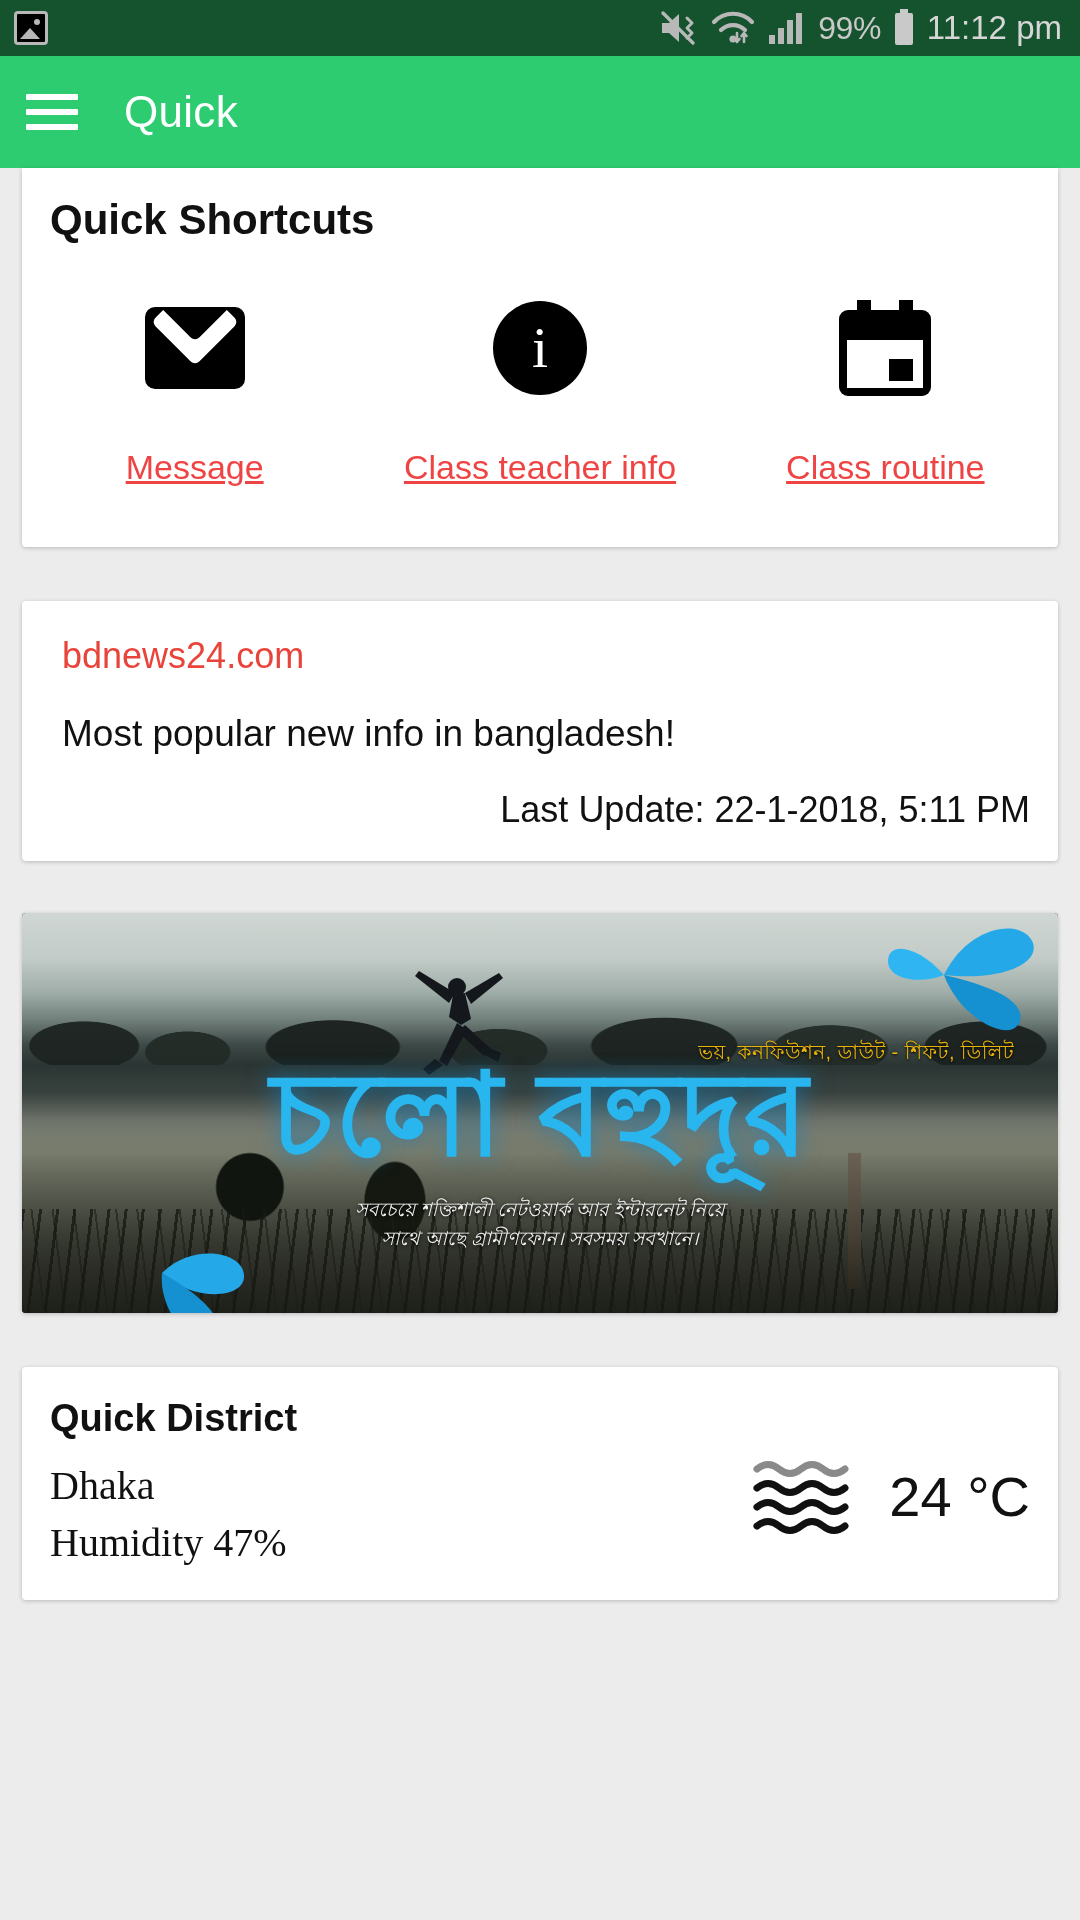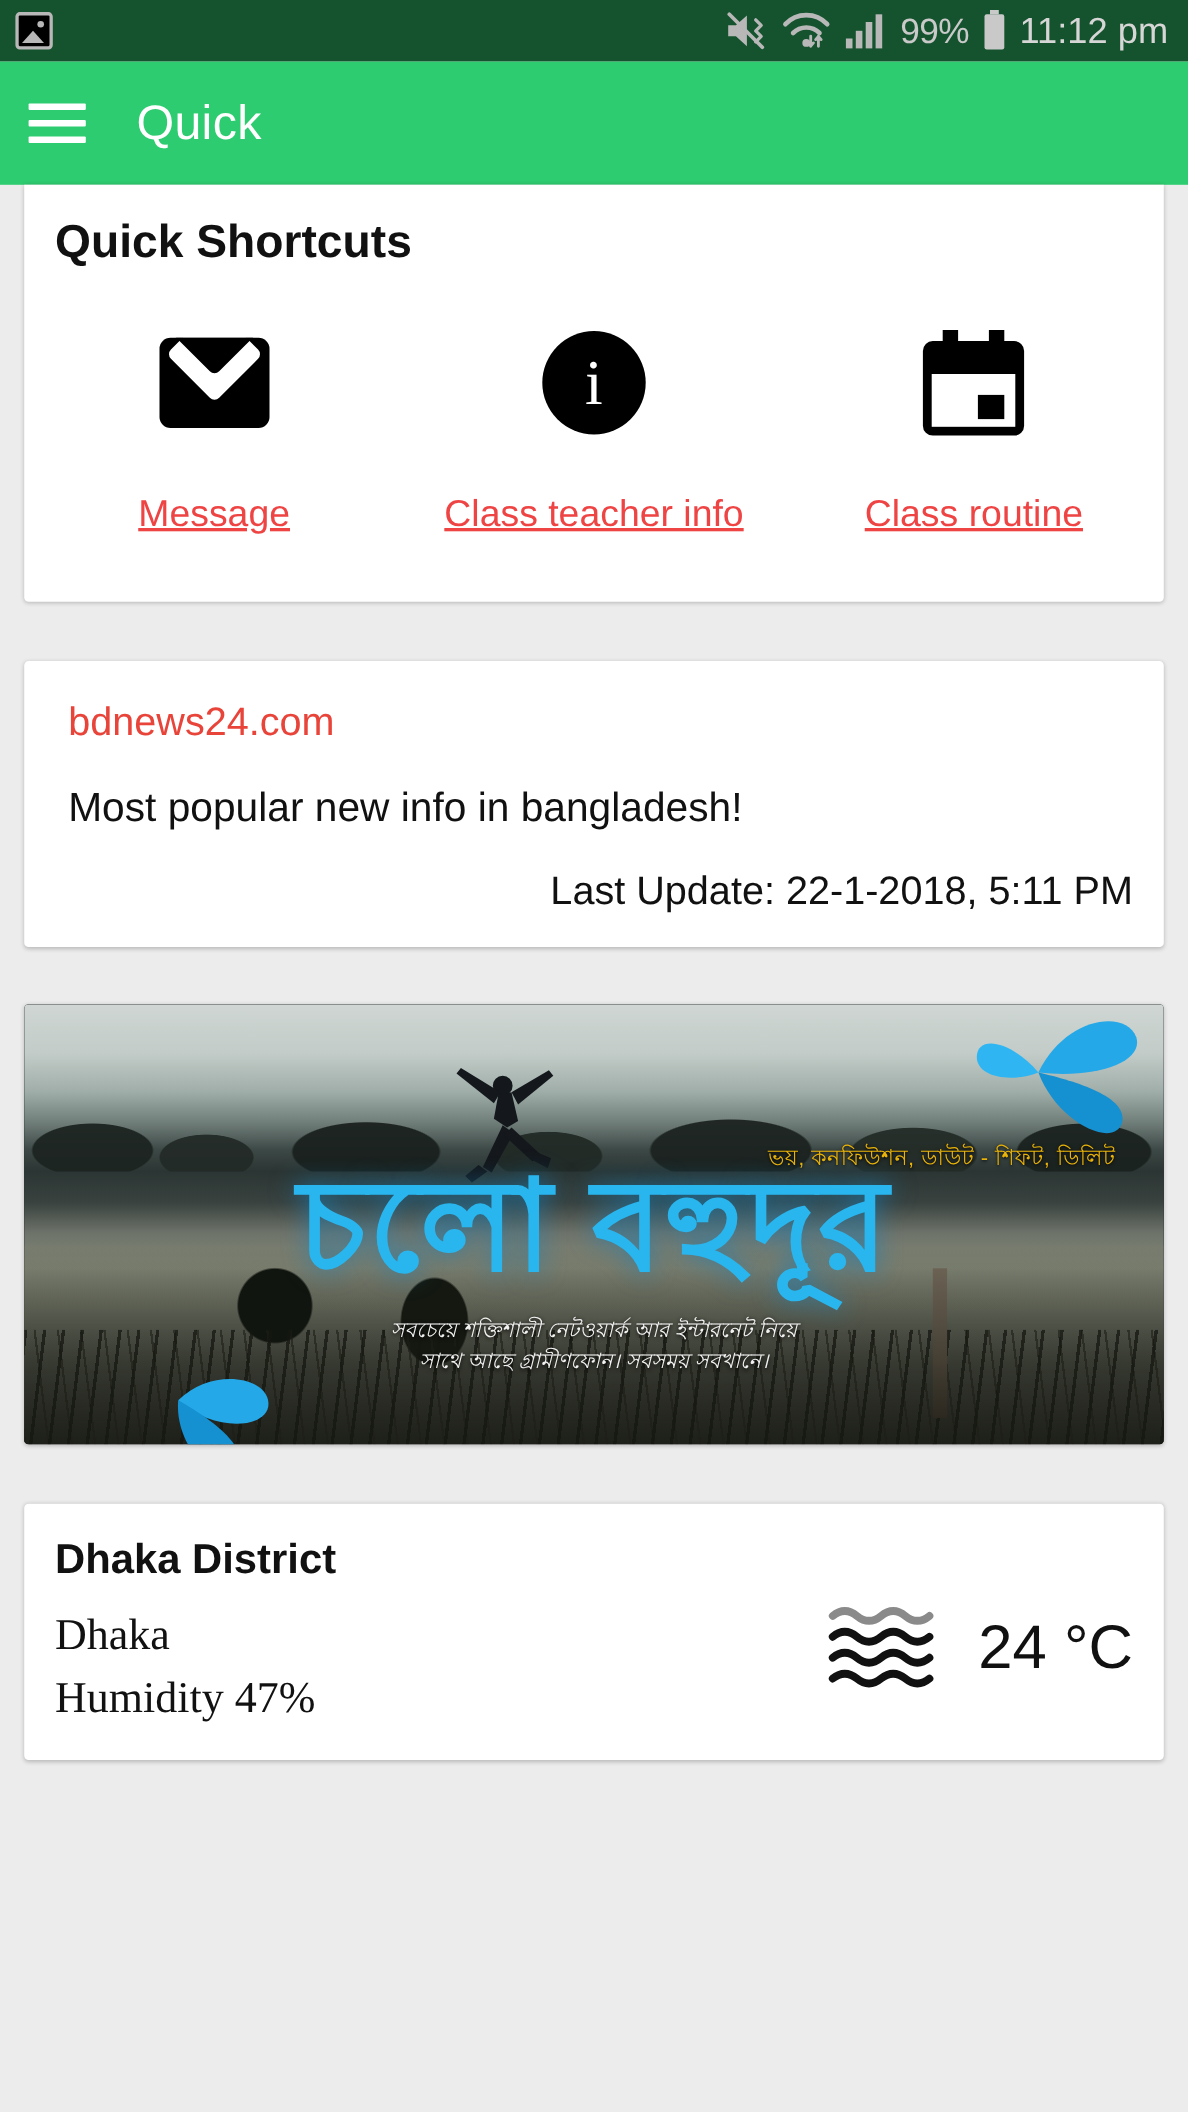--- a/index.html
+++ b/index.html
@@ -323,21 +323,21 @@
     <div class="banner-kicker">ভয়, কনফিউশন, ডাউট - শিফট, ডিলিট</div>
     <div class="banner-headline">চলো বহুদূর</div>
     <div class="banner-sub">
       <div>সবচেয়ে শক্তিশালী নেটওয়ার্ক আর ইন্টারনেট নিয়ে</div>
       <div>সাথে আছে গ্রামীণফোন। সবসময় সবখানে।</div>
     </div>
   </div>
 
   <div class="card weather-card">
     <div class="weather-left">
-      <div class="weather-city">Dhaka District</div>
+      <div class="weather-city">Quick District</div>
       <div class="weather-cond">Dhaka</div>
       <div class="weather-hum">Humidity 47%</div>
     </div>
     <div class="weather-right">
       <span class="haze-icon">
         <svg viewBox="0 0 100 78" width="100" height="78">
           <path d="M6 12 q11 -9 22 0 t22 0 t22 0 t22 0" stroke="#8a8a8a" stroke-width="7" fill="none" stroke-linecap="round"></path>
           <path d="M6 31 q11 -9 22 0 t22 0 t22 0 t22 0" stroke="#111" stroke-width="7" fill="none" stroke-linecap="round"></path>
           <path d="M6 50 q11 -9 22 0 t22 0 t22 0 t22 0" stroke="#111" stroke-width="7" fill="none" stroke-linecap="round"></path>
           <path d="M6 69 q11 -9 22 0 t22 0 t22 0 t22 0" stroke="#111" stroke-width="7" fill="none" stroke-linecap="round"></path>

